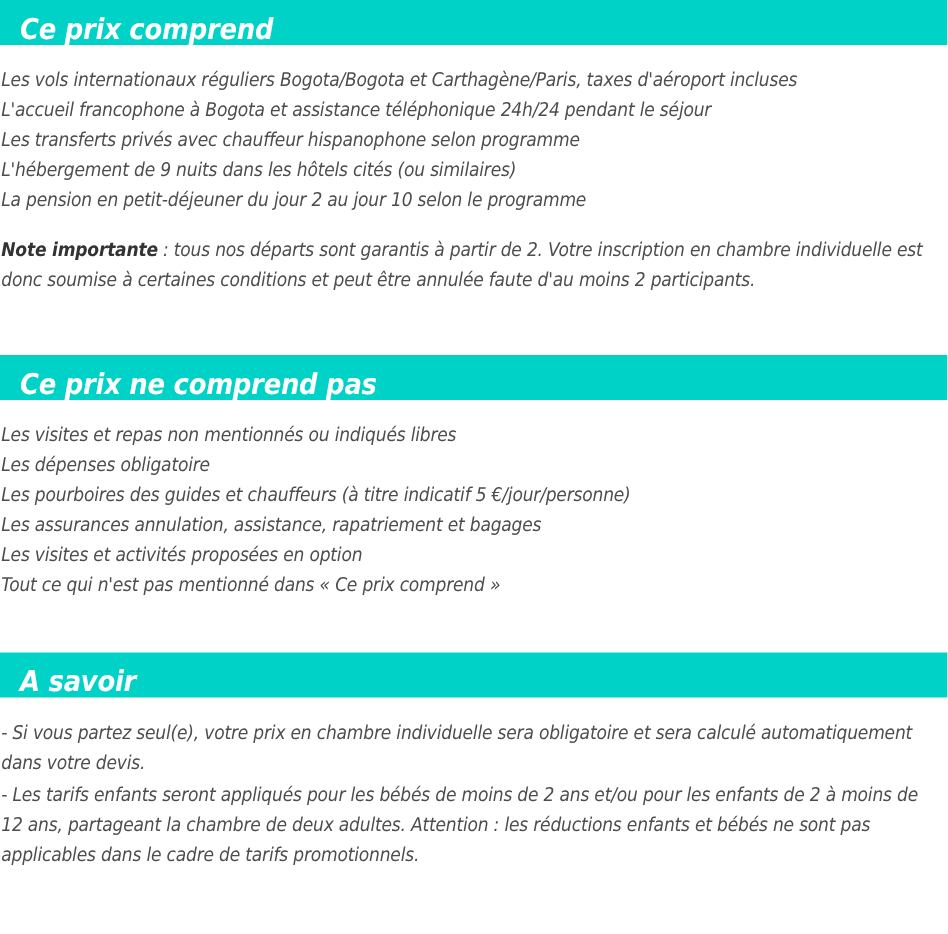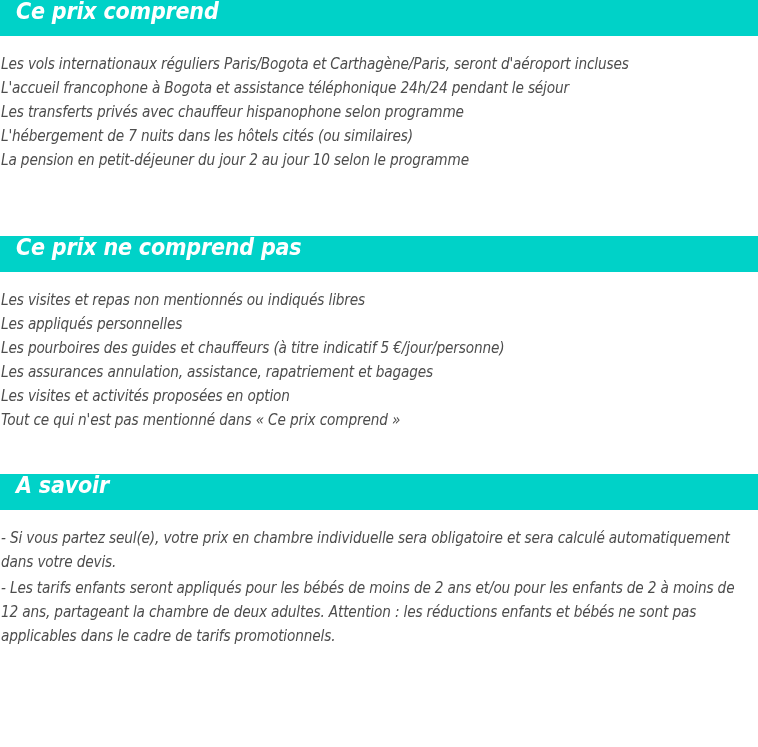--- a/index.html
+++ b/index.html
@@ -18,21 +18,21 @@
     width: 758px;
     position: relative;
   }
 
   
   .section-bar {
     background: #00d2c8;
     height: 36px;
     width: 100%;
     display: flex;
-    align-items: flex-start;
+    align-items: flex-end;
     box-sizing: border-box;
     padding-left: 16px;
   }
   .section-bar .bar-title {
     color: #ffffff;
     font-size: 23px;
     font-weight: bold;
     font-style: italic;
     letter-spacing: -0.2px;
     line-height: 1;
@@ -77,37 +77,38 @@
 </head>
 <body>
 
 <div class="page">
 
   <div class="section-bar">
     <span class="bar-title">Ce prix comprend</span>
   </div>
   <div class="gap-after-bar"></div>
   <div class="section-body">
-    <p class="incl-line">Les vols internationaux réguliers Paris/Bogota et Carthagène/Paris, seront d'aéroport incluses</p>
+    <p class="incl-line">Les vols internationaux réguliers Bogota/Bogota et Carthagène/Paris, taxes d'aéroport incluses</p>
     <p class="incl-line">L'accueil francophone à Bogota et assistance téléphonique 24h/24 pendant le séjour</p>
     <p class="incl-line">Les transferts privés avec chauffeur hispanophone selon programme</p>
-    <p class="incl-line">L'hébergement de 7 nuits dans les hôtels cités (ou similaires)</p>
+    <p class="incl-line">L'hébergement de 9 nuits dans les hôtels cités (ou similaires)</p>
     <p class="incl-line">La pension en petit-déjeuner du jour 2 au jour 10 selon le programme</p>
     <div class="gap-before-note"></div>
+    <p class="para"><b>Note importante</b><span> : tous nos départs sont garantis à partir de 2. Votre inscription en chambre individuelle est donc soumise à certaines conditions et peut être annulée faute d'au moins 2 participants.</span></p>
   </div>
 
   <div class="gap-section"></div>
 
   <div class="section-bar">
     <span class="bar-title">Ce prix ne comprend pas</span>
   </div>
   <div class="gap-after-bar"></div>
   <div class="section-body">
     <p class="incl-line">Les visites et repas non mentionnés ou indiqués libres</p>
-    <p class="incl-line">Les appliqués personnelles</p>
+    <p class="incl-line">Les dépenses obligatoire</p>
     <p class="incl-line">Les pourboires des guides et chauffeurs (à titre indicatif 5 €/jour/personne)</p>
     <p class="incl-line">Les assurances annulation, assistance, rapatriement et bagages</p>
     <p class="incl-line">Les visites et activités proposées en option</p>
     <p class="incl-line">Tout ce qui n'est pas mentionné dans « Ce prix comprend »</p>
   </div>
 
   <div class="gap-section-2"></div>
 
   <div class="section-bar">
     <span class="bar-title">A savoir</span>

